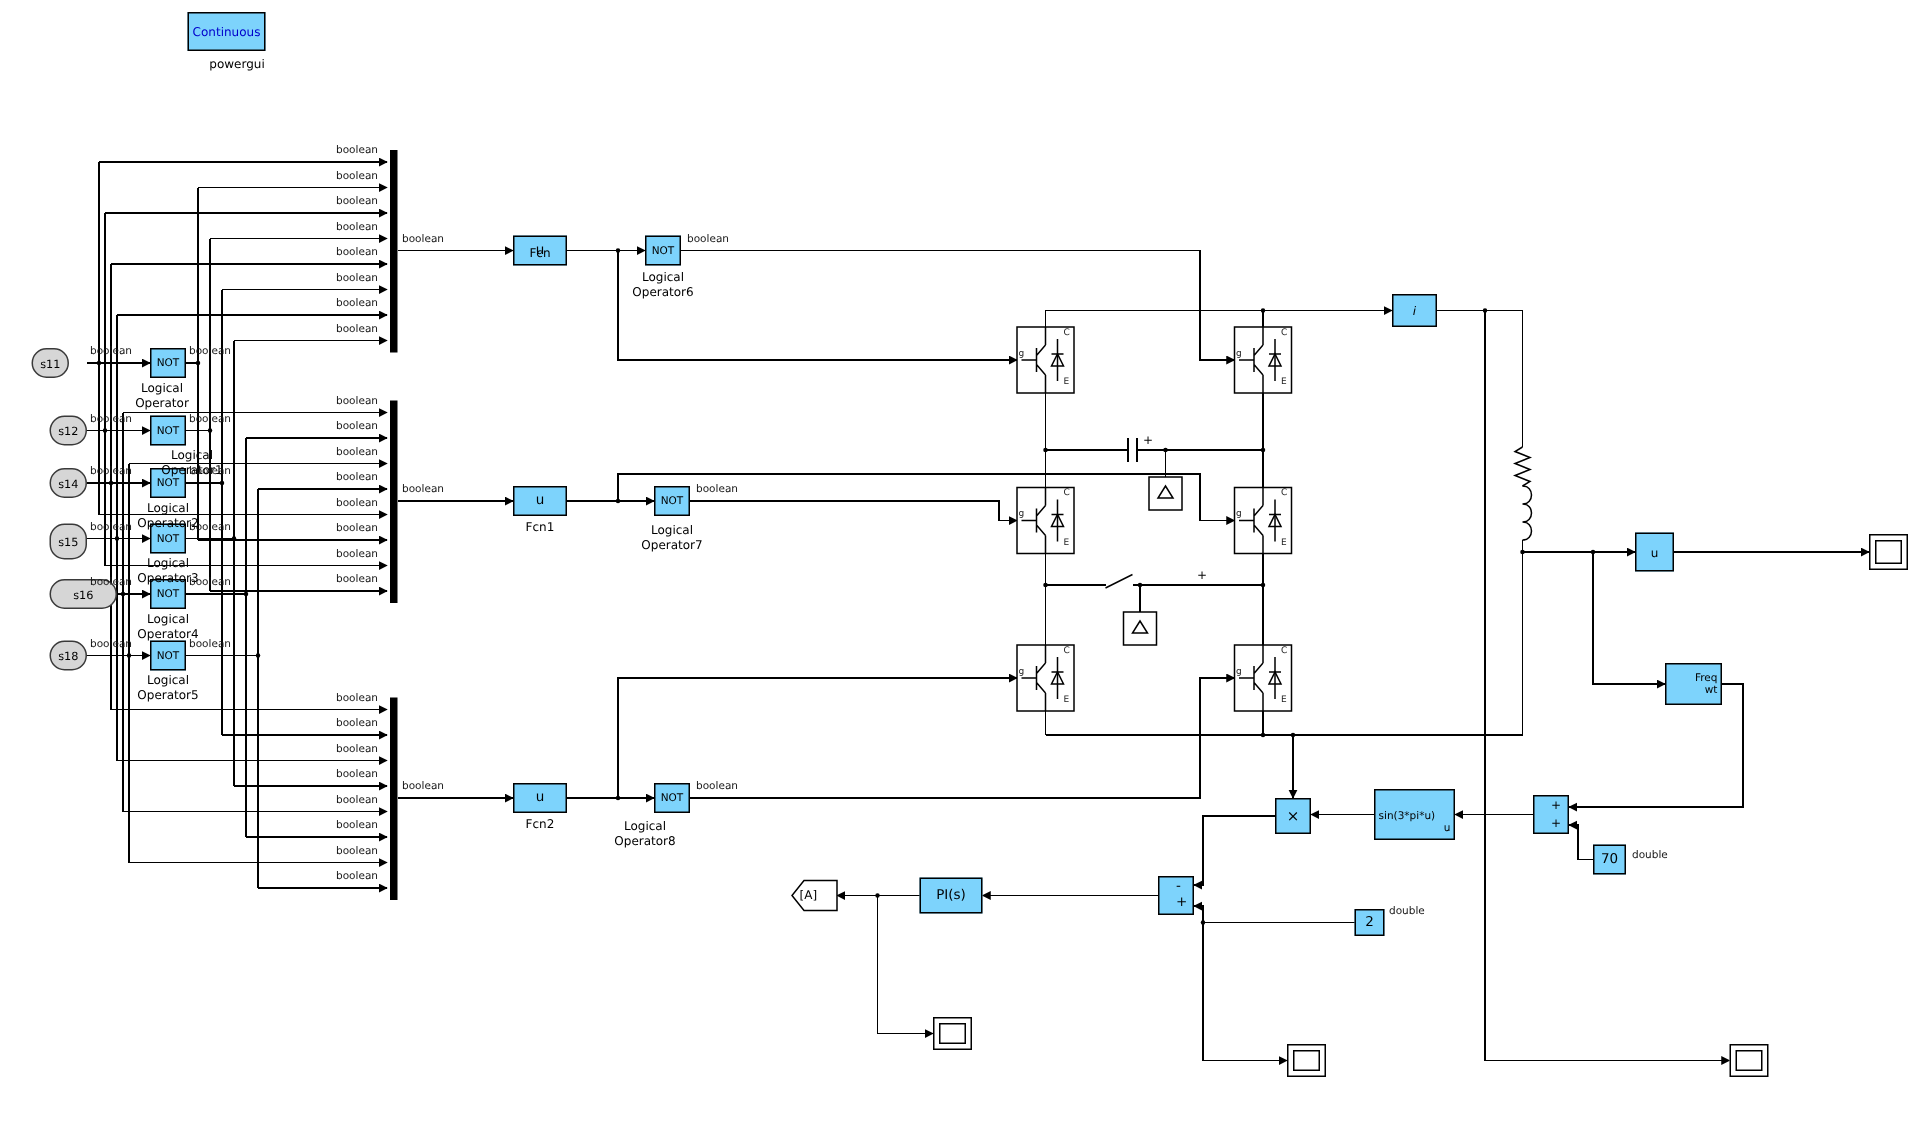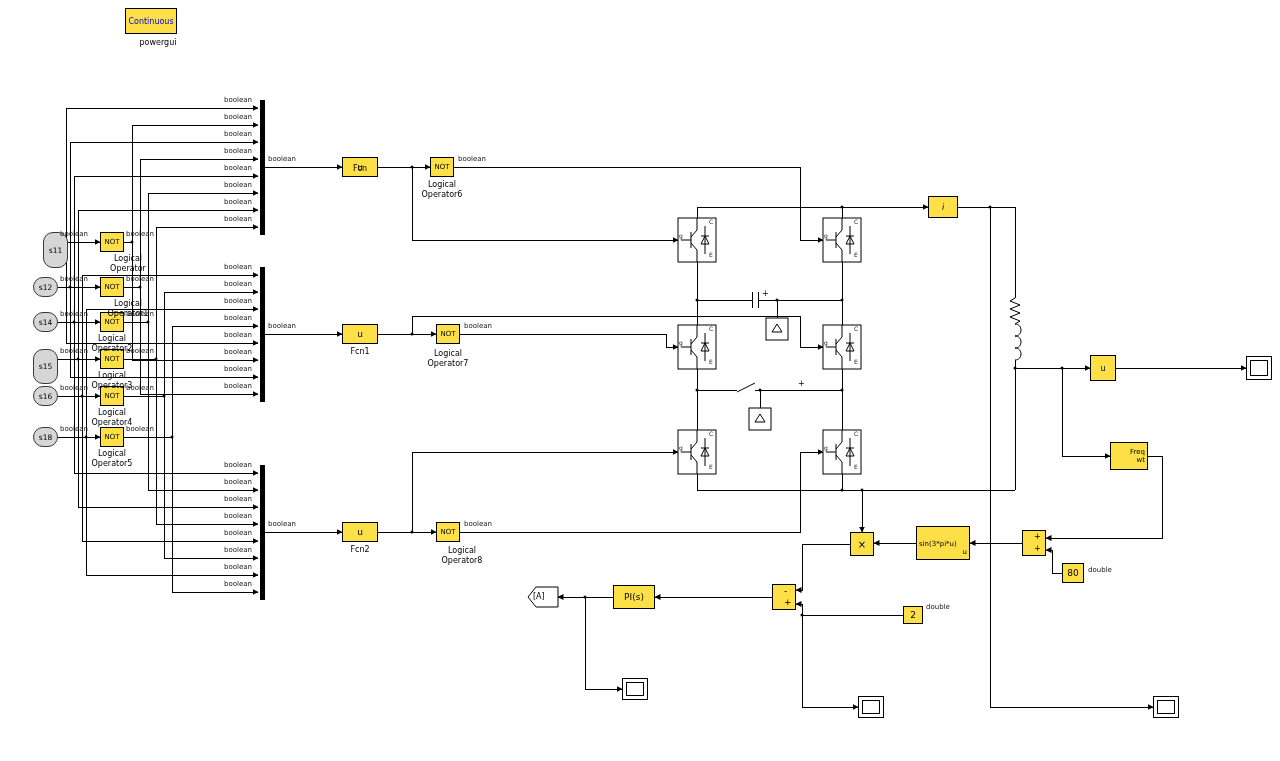--- a/index.html
+++ b/index.html
@@ -1,17 +1,17 @@
 <!DOCTYPE html>
 <html><head>
 <meta charset="utf-8">
 <style>
   html,body{margin:0;padding:0;background:#fff}
   #canvas{position:relative;width:1280px;height:761px;background:#fff;font-family:"DejaVu Sans",sans-serif;overflow:hidden}
-  .blk{position:absolute;background:#fde047;border:1px solid #000;box-sizing:border-box;display:flex;align-items:center;justify-content:center;font-size:9px;color:#000}
+  .blk{position:absolute;background:#7dd3fc;border:1px solid #000;box-sizing:border-box;display:flex;align-items:center;justify-content:center;font-size:9px;color:#000}
   .port{position:absolute;background:#d6d6d6;border:1px solid #3a3a3a;border-radius:10px;box-sizing:border-box;display:flex;align-items:center;justify-content:center;font-size:7.5px;color:#000}
   .mux{position:absolute;background:#000;width:5px;height:135px}
   .lbl{position:absolute;font-size:8px;color:#000;white-space:nowrap}
   .t{font-size:7px;color:#151515}
   .bl{position:absolute;font-size:8px;color:#000;text-align:center;line-height:1.2}
   .tiny{position:absolute;font-size:6px;color:#222;line-height:1}
   .scope{position:absolute;background:#fff;border:1px solid #000;box-sizing:border-box}
   .scope .scr{position:absolute;left:3px;top:3px;right:3px;bottom:3px;border:1px solid #000;background:#fff}
   .sign{position:absolute;font-size:9px;line-height:1;color:#000}
 </style>
@@ -212,34 +212,34 @@
     <circle cx="1015" cy="368" r="1.5"></circle>
         <circle cx="1062" cy="368" r="1.5"></circle>
     <circle cx="585" cy="597" r="1.5"></circle>
         <circle cx="802" cy="615" r="1.5"></circle>
   </g>
 </svg>
 
 <div class="blk" style="left:125px;top:8px;width:52px;height:26px;color:#0000cc;font-size:8px">Continuous</div>
 <div class="bl" style="left:126px;top:38px;width:64px">powergui</div>
 
-<div class="port" style="left:43px;top:232px;width:25px;height:36px">s11</div>
+<div class="port" style="left:21px;top:232px;width:25px;height:20px">s11</div>
 <div class="port" style="left:33px;top:277px;width:25px;height:20px">s12</div>
 <div class="port" style="left:33px;top:312px;width:25px;height:20px">s14</div>
-<div class="port" style="left:33px;top:349px;width:25px;height:35px">s15</div>
-<div class="port" style="left:33px;top:386px;width:25px;height:20px">s16</div>
+<div class="port" style="left:33px;top:349px;width:25px;height:24px">s15</div>
+<div class="port" style="left:33px;top:386px;width:45px;height:20px">s16</div>
 <div class="port" style="left:33px;top:427px;width:25px;height:20px">s18</div>
 
 <div class="blk" style="left:100px;top:232px;width:24px;height:20px;font-size:7px">NOT</div>
 <div class="blk" style="left:100px;top:277px;width:24px;height:20px;font-size:7px">NOT</div>
 <div class="blk" style="left:100px;top:312px;width:24px;height:20px;font-size:7px">NOT</div>
 <div class="blk" style="left:100px;top:349px;width:24px;height:20px;font-size:7px">NOT</div>
 <div class="blk" style="left:100px;top:386px;width:24px;height:20px;font-size:7px">NOT</div>
 <div class="blk" style="left:100px;top:427px;width:24px;height:20px;font-size:7px">NOT</div>
-<div class="bl" style="left:104px;top:254px;width:48px">Logical Operator</div>
+<div class="bl" style="left:84px;top:254px;width:48px">Logical Operator</div>
 <div class="bl" style="left:104px;top:299px;width:48px">Logical Operator1</div>
 <div class="bl" style="left:88px;top:334px;width:48px">Logical Operator2</div>
 <div class="bl" style="left:88px;top:371px;width:48px">Logical Operator3</div>
 <div class="bl" style="left:88px;top:408px;width:48px">Logical Operator4</div>
 <div class="bl" style="left:88px;top:449px;width:48px">Logical Operator5</div>
 
 <div class="mux" style="left:260px;top:100px"></div>
 <div class="mux" style="left:260px;top:267px"></div>
 <div class="mux" style="left:260px;top:465px"></div>
 
@@ -248,33 +248,33 @@
 <div class="blk" style="left:342px;top:522px;width:36px;height:20px">u</div>
 <div class="bl" style="left:342px;top:164px;width:36px">Fcn</div>
 <div class="bl" style="left:342px;top:347px;width:36px">Fcn1</div>
 <div class="bl" style="left:342px;top:545px;width:36px">Fcn2</div>
 
 <div class="blk" style="left:430px;top:157px;width:24px;height:20px;font-size:7px">NOT</div>
 <div class="blk" style="left:436px;top:324px;width:24px;height:20px;font-size:7px">NOT</div>
 <div class="blk" style="left:436px;top:522px;width:24px;height:20px;font-size:7px">NOT</div>
 <div class="bl" style="left:416px;top:180px;width:52px">Logical Operator6</div>
 <div class="bl" style="left:422px;top:349px;width:52px">Logical Operator7</div>
-<div class="bl" style="left:436px;top:546px;width:52px">Logical Operator8</div>
+<div class="bl" style="left:404px;top:546px;width:52px">Logical Operator8</div>
 
 <div class="blk" style="left:928px;top:196px;width:30px;height:22px;font-style:italic;font-size:8px">i</div>
 <div class="blk" style="left:1090px;top:355px;width:26px;height:26px;font-size:8px">u</div>
 <div class="blk" style="left:1110px;top:442px;width:38px;height:28px;flex-direction:column;align-items:flex-end;padding-right:2px;font-size:7px">
   <span>Freq</span>
   <span>wt</span>
 </div>
 
 <div class="blk" style="left:1022px;top:530px;width:24px;height:26px"></div>
 <span class="sign" style="left:1034px;top:533px;font-size:8px">+</span>
 <span class="sign" style="left:1034px;top:545px;font-size:8px">+</span>
-<div class="blk" style="left:1062px;top:563px;width:22px;height:20px">80</div>
+<div class="blk" style="left:1062px;top:563px;width:22px;height:20px">70</div>
 <div class="blk" style="left:916px;top:526px;width:54px;height:34px">
   <span style="position:absolute;left:2px;top:13px;font-size:7px">sin(3*pi*u)</span>
   <span style="position:absolute;right:2px;bottom:3px;font-size:7px">u</span>
 </div>
 <div class="blk" style="left:850px;top:532px;width:24px;height:24px;font-size:10px">×</div>
 <div class="blk" style="left:903px;top:606px;width:20px;height:18px">2</div>
 <div class="blk" style="left:772px;top:584px;width:24px;height:26px"></div>
 <span class="sign" style="left:784px;top:587px">-</span>
 <span class="sign" style="left:784px;top:598px">+</span>
 <div class="blk" style="left:613px;top:585px;width:42px;height:24px">PI(s)</div>

